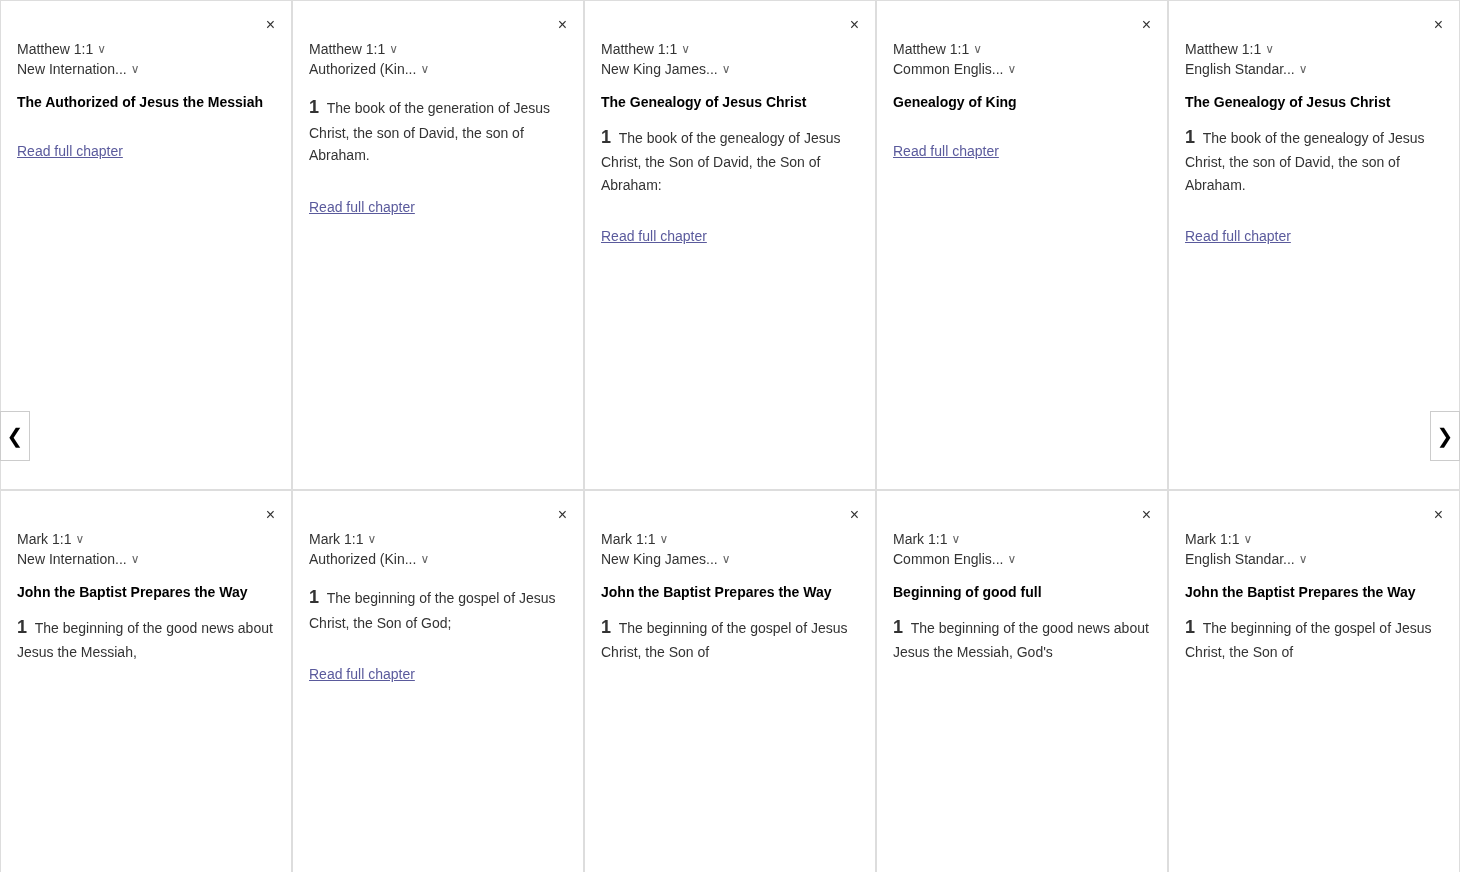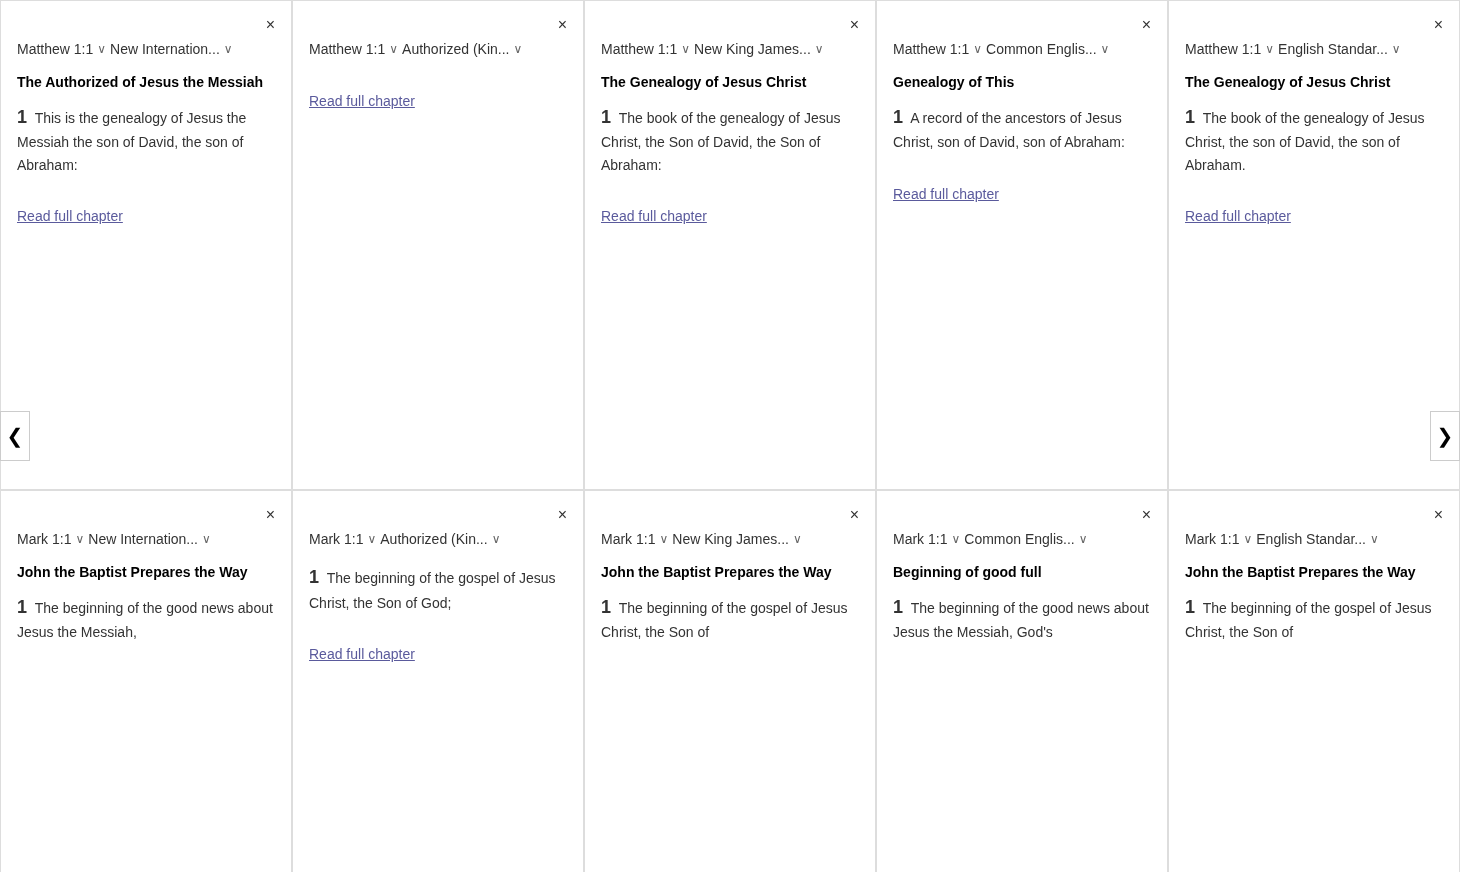--- a/index.html
+++ b/index.html
@@ -32,21 +32,21 @@
       cursor: pointer;
       font-size: 16px;
       color: #333;
       line-height: 1;
       background: none;
       border: none;
       padding: 0;
     }
     .selectors {
       display: flex;
-      flex-direction: row;
+      flex-direction: column;
       gap: 4px;
       margin-bottom: 16px;
     }
     .selector-row {
       display: flex;
       align-items: center;
       gap: 4px;
       font-size: 14px;
       color: #333;
       cursor: pointer;
@@ -113,33 +113,33 @@
         <button class="close-btn">×</button>
       </div><div class="selectors">
         <div class="selector-row">
           <span>Matthew 1:1</span>
           <span class="chevron"> ∨</span>
         </div>
         <div class="selector-row">
           <span>New Internation...</span>
           <span class="chevron"> ∨</span>
         </div>
-      </div><div class="section-title">The Authorized of Jesus the Messiah</div><div class="verse-text"><span class="verse-number">1</span><span> This is the genealogy of Jesus the Messiah the son of David, the son of Abraham:</span></div><a class="read-full" href="#">Read full chapter</a></div>
+      </div><div class="section-title">The Authorized of Jesus the Messiah</div><a class="read-full" href="#">Read full chapter</a></div>
     <div class="card"><div class="card-header">
         <button class="close-btn">×</button>
       </div><div class="selectors">
         <div class="selector-row">
           <span>Matthew 1:1</span>
           <span class="chevron"> ∨</span>
         </div>
         <div class="selector-row">
           <span>Authorized (Kin...</span>
           <span class="chevron"> ∨</span>
         </div>
-      </div><div style="margin-bottom: 10px;"></div><a class="read-full" href="#">Read full chapter</a></div>
+      </div><div style="margin-bottom: 10px;"></div><div class="verse-text"><span class="verse-number">1</span><span> The book of the generation of Jesus Christ, the son of David, the son of Abraham.</span></div><a class="read-full" href="#">Read full chapter</a></div>
     <div class="card"><div class="card-header">
         <button class="close-btn">×</button>
       </div><div class="selectors">
         <div class="selector-row">
           <span>Matthew 1:1</span>
           <span class="chevron"> ∨</span>
         </div>
         <div class="selector-row">
           <span>New King James...</span>
           <span class="chevron"> ∨</span>
@@ -149,21 +149,21 @@
         <button class="close-btn">×</button>
       </div><div class="selectors">
         <div class="selector-row">
           <span>Matthew 1:1</span>
           <span class="chevron"> ∨</span>
         </div>
         <div class="selector-row">
           <span>Common Englis...</span>
           <span class="chevron"> ∨</span>
         </div>
-      </div><div class="section-title">Genealogy of This</div><div class="verse-text"><span class="verse-number">1</span><span> A record of the ancestors of Jesus Christ, son of David, son of Abraham:</span></div><a class="read-full" href="#">Read full chapter</a></div>
+      </div><div class="section-title">Genealogy of King</div><a class="read-full" href="#">Read full chapter</a></div>
     <div class="card"><div class="card-header">
         <button class="close-btn">×</button>
       </div><div class="selectors">
         <div class="selector-row">
           <span>Matthew 1:1</span>
           <span class="chevron"> ∨</span>
         </div>
         <div class="selector-row">
           <span>English Standar...</span>
           <span class="chevron"> ∨</span>

